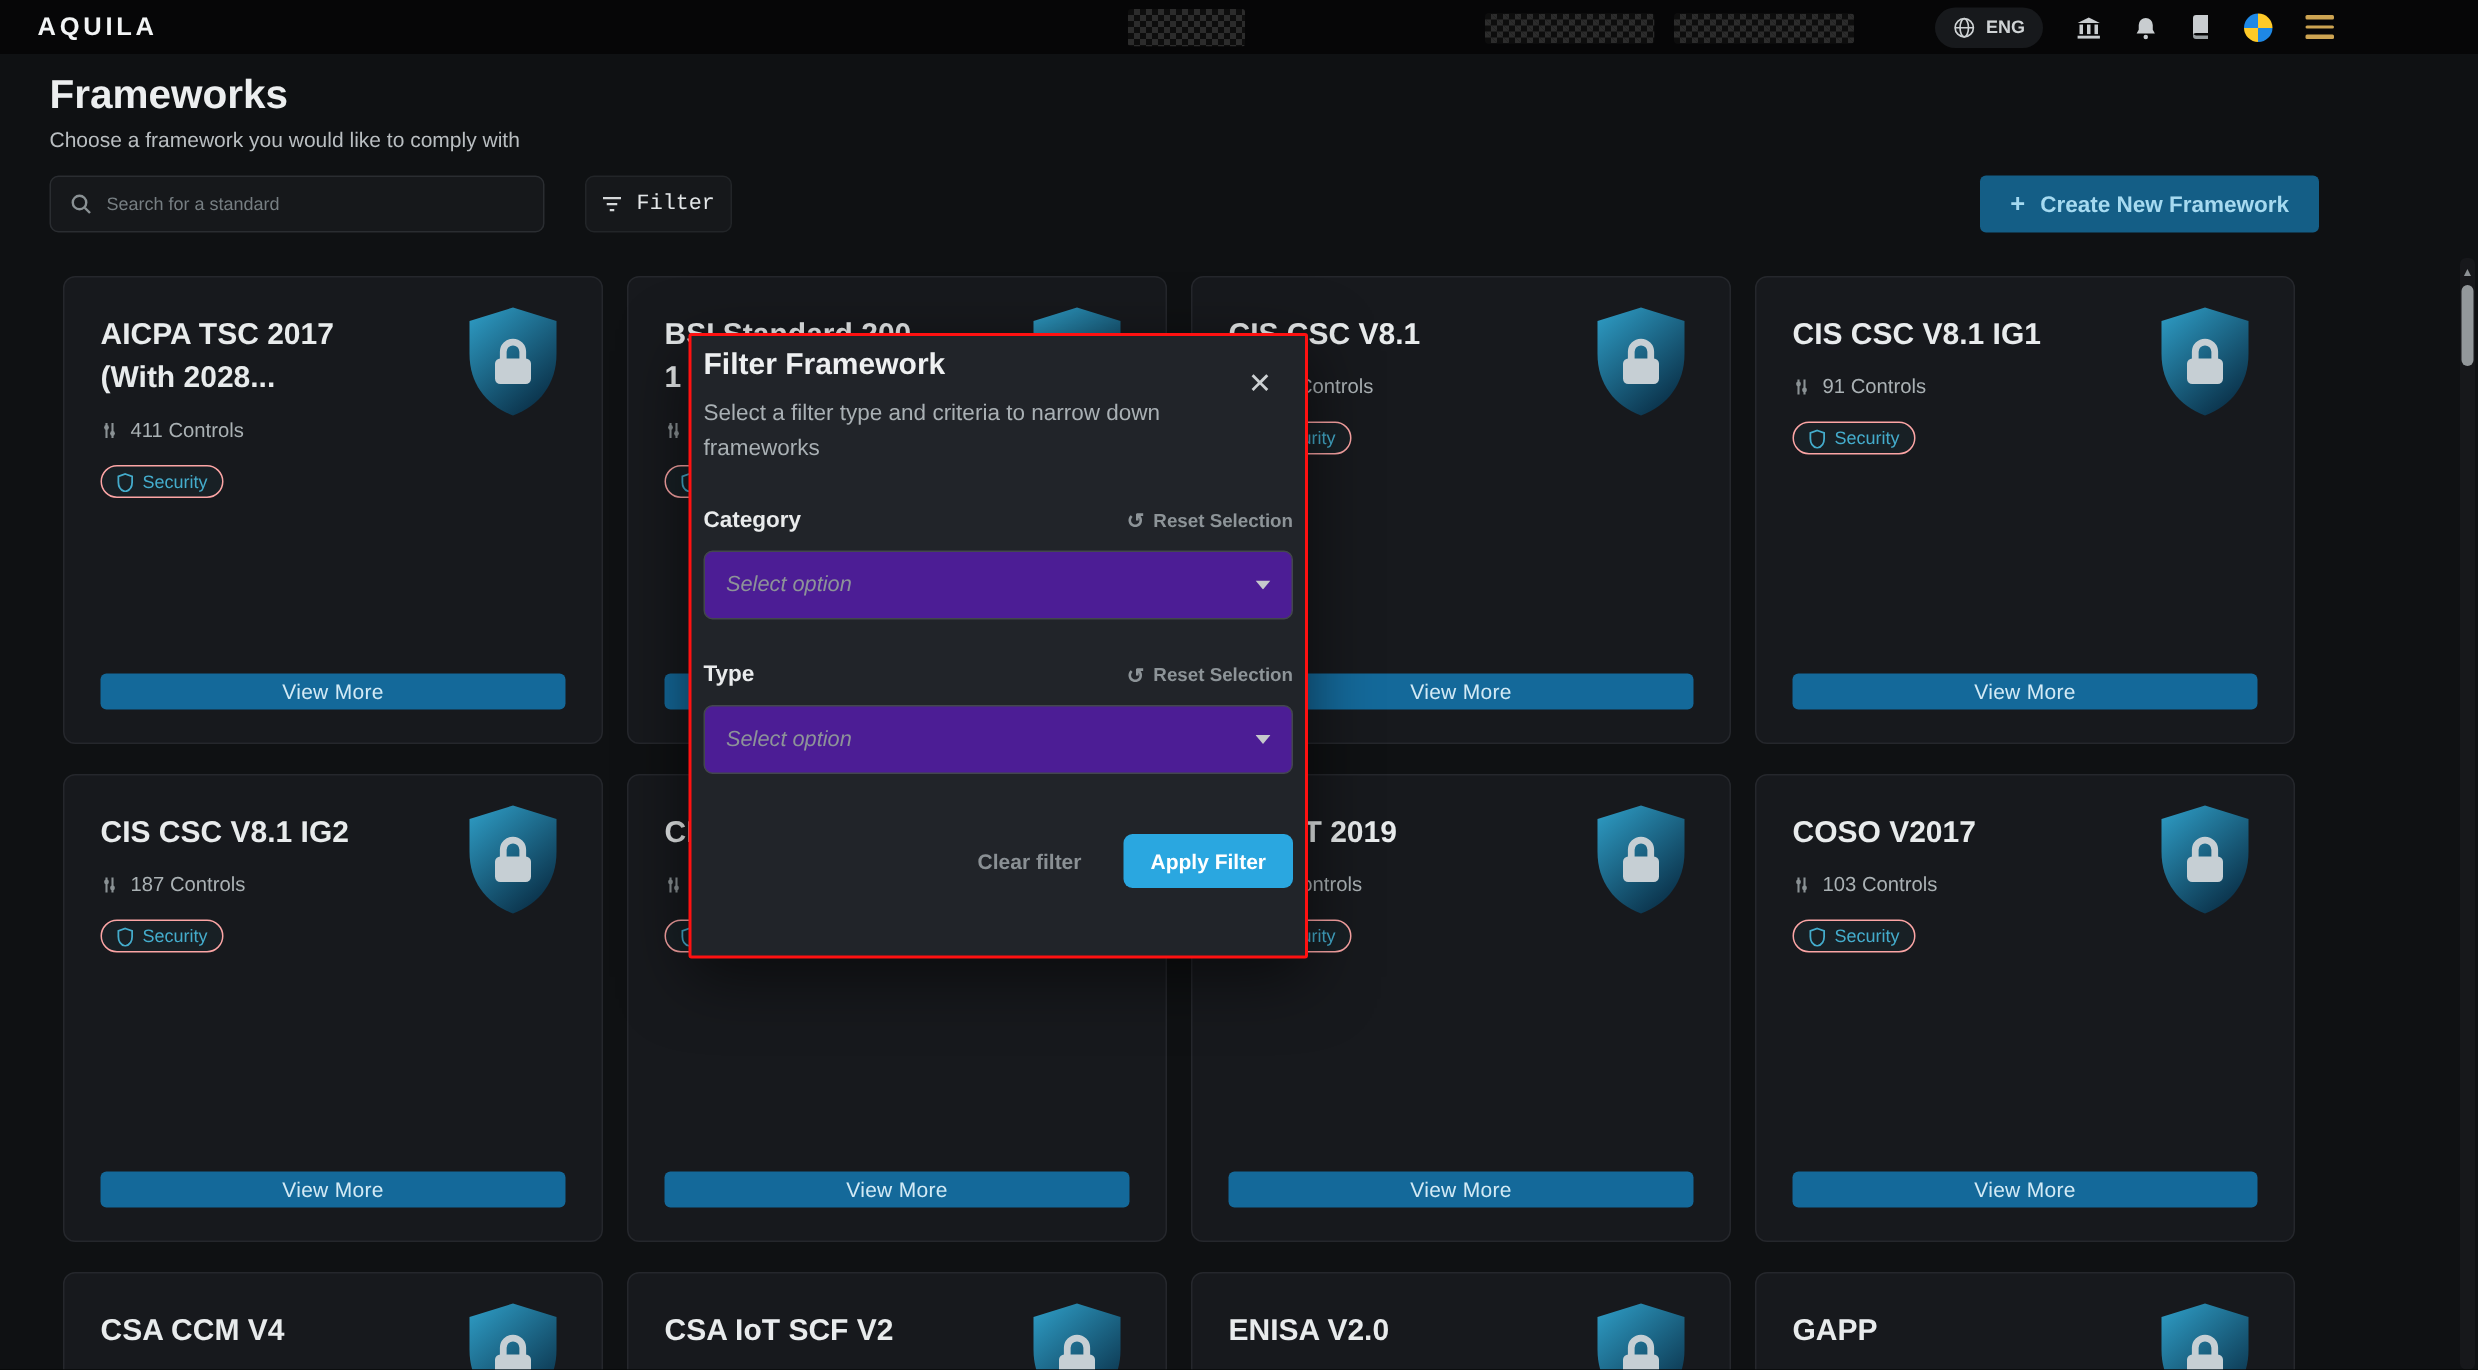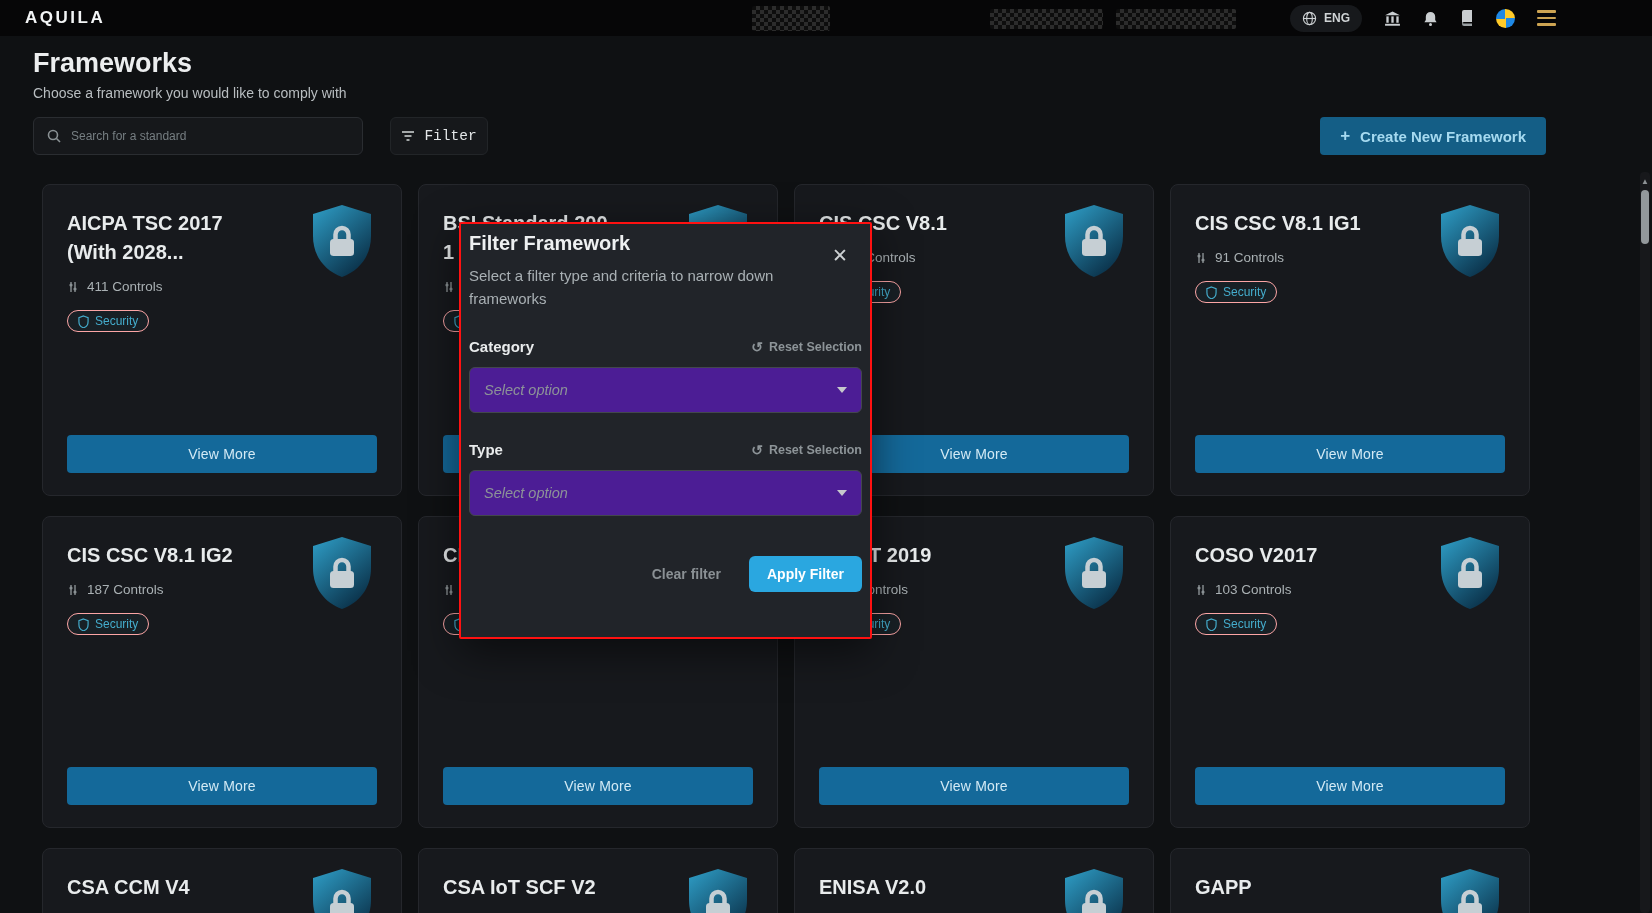--- a/index.html
+++ b/index.html
@@ -49,21 +49,21 @@
   .grid { position:absolute; left:42px; top:184px; display:grid;
           grid-template-columns:repeat(4, 360px); grid-auto-rows:312px; gap:20px 16px; z-index:1; }
   .card { position:relative; background:#17191d; border:1px solid #25272c; border-radius:8px; padding:24px; }
   .card-shield { position:absolute; top:18px; right:26px; }
   .card-title { font-size:20px; font-weight:700; color:#e8ebec; line-height:1.45; width:176px; }
   .card-controls { margin-top:12px; display:flex; align-items:center; gap:8px; color:#aab1b4; font-size:13.5px; }
   .card-badge { margin-top:16px; display:flex; align-items:center; gap:6px; height:22px; padding:0 10px;
                 border:1px solid #fca5a5; border-radius:12px; color:#44accc; font-size:12px;
                 background:rgba(68,172,204,0.05); width:max-content; }
   .card-desc { margin-top:18px; font-size:14px; color:#8f979b; line-height:1.45; }
-  .view-more { position:absolute; left:24px; right:24px; bottom:22px; height:38px; background:#14699a;
+  .view-more { position:absolute; left:24px; right:24px; bottom:22px; height:24px; background:#14699a;
                color:#d3eaf5; border:none; border-radius:4px; font-size:14px; letter-spacing:0.2px;
                cursor:pointer; font-family:inherit; }
   .card--peek .card-controls, .card--peek .card-badge, .card--peek .card-desc { visibility:hidden; }
 
   
   .modal { position:absolute; left:459px; top:222px; width:413px; height:417px; background:#212429;
            border:2px solid #ff1111; border-radius:2px; padding:8px; z-index:10;
            box-shadow:0 12px 44px rgba(0,0,0,0.55); }
   .modal-title { font-size:20px; font-weight:700; color:#eef0f1; }
   .modal-close { position:absolute; top:20px; right:22px; font-size:19px; color:#cdd1d3; cursor:pointer; }

